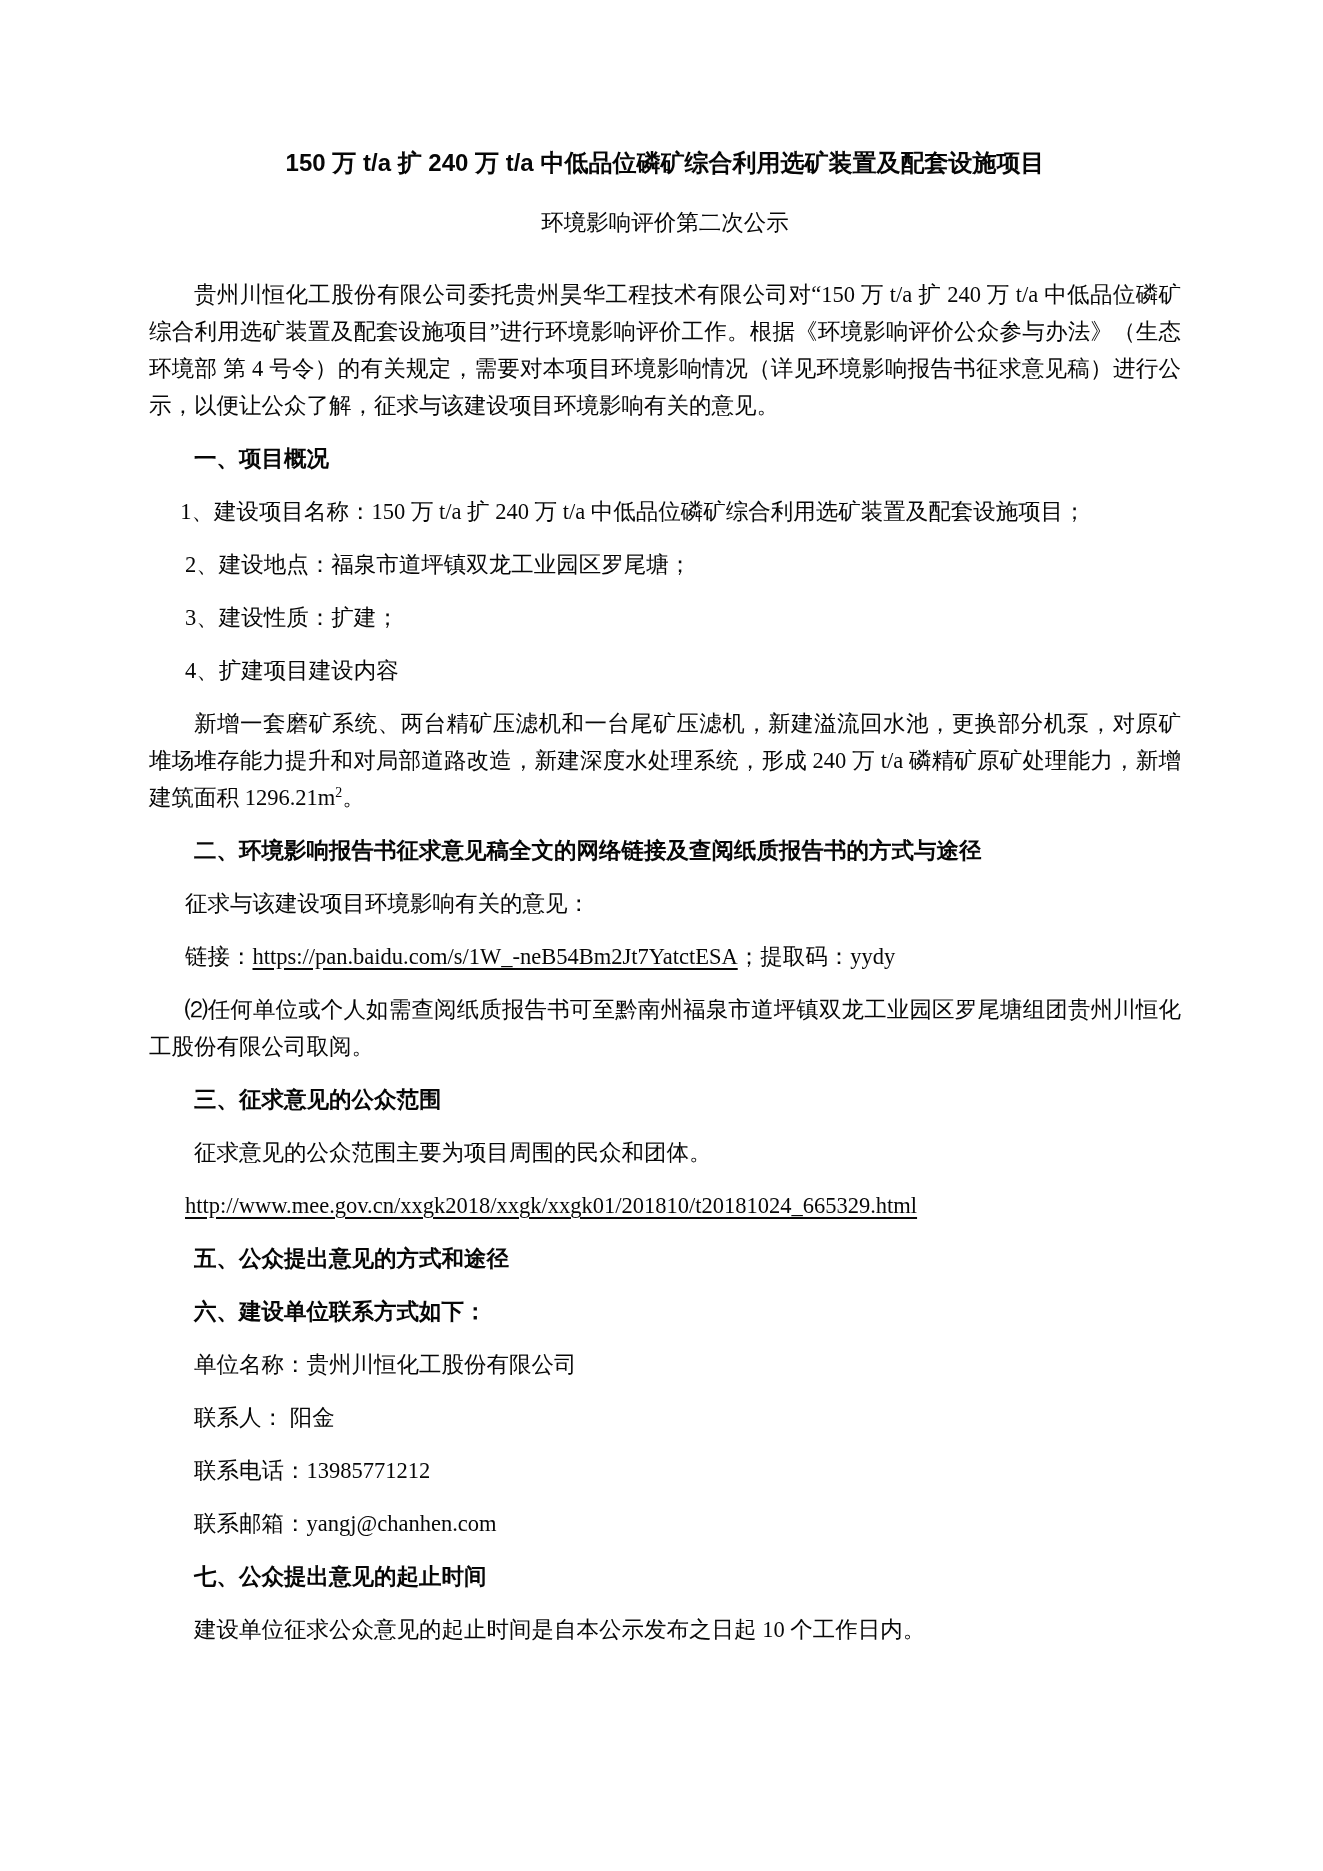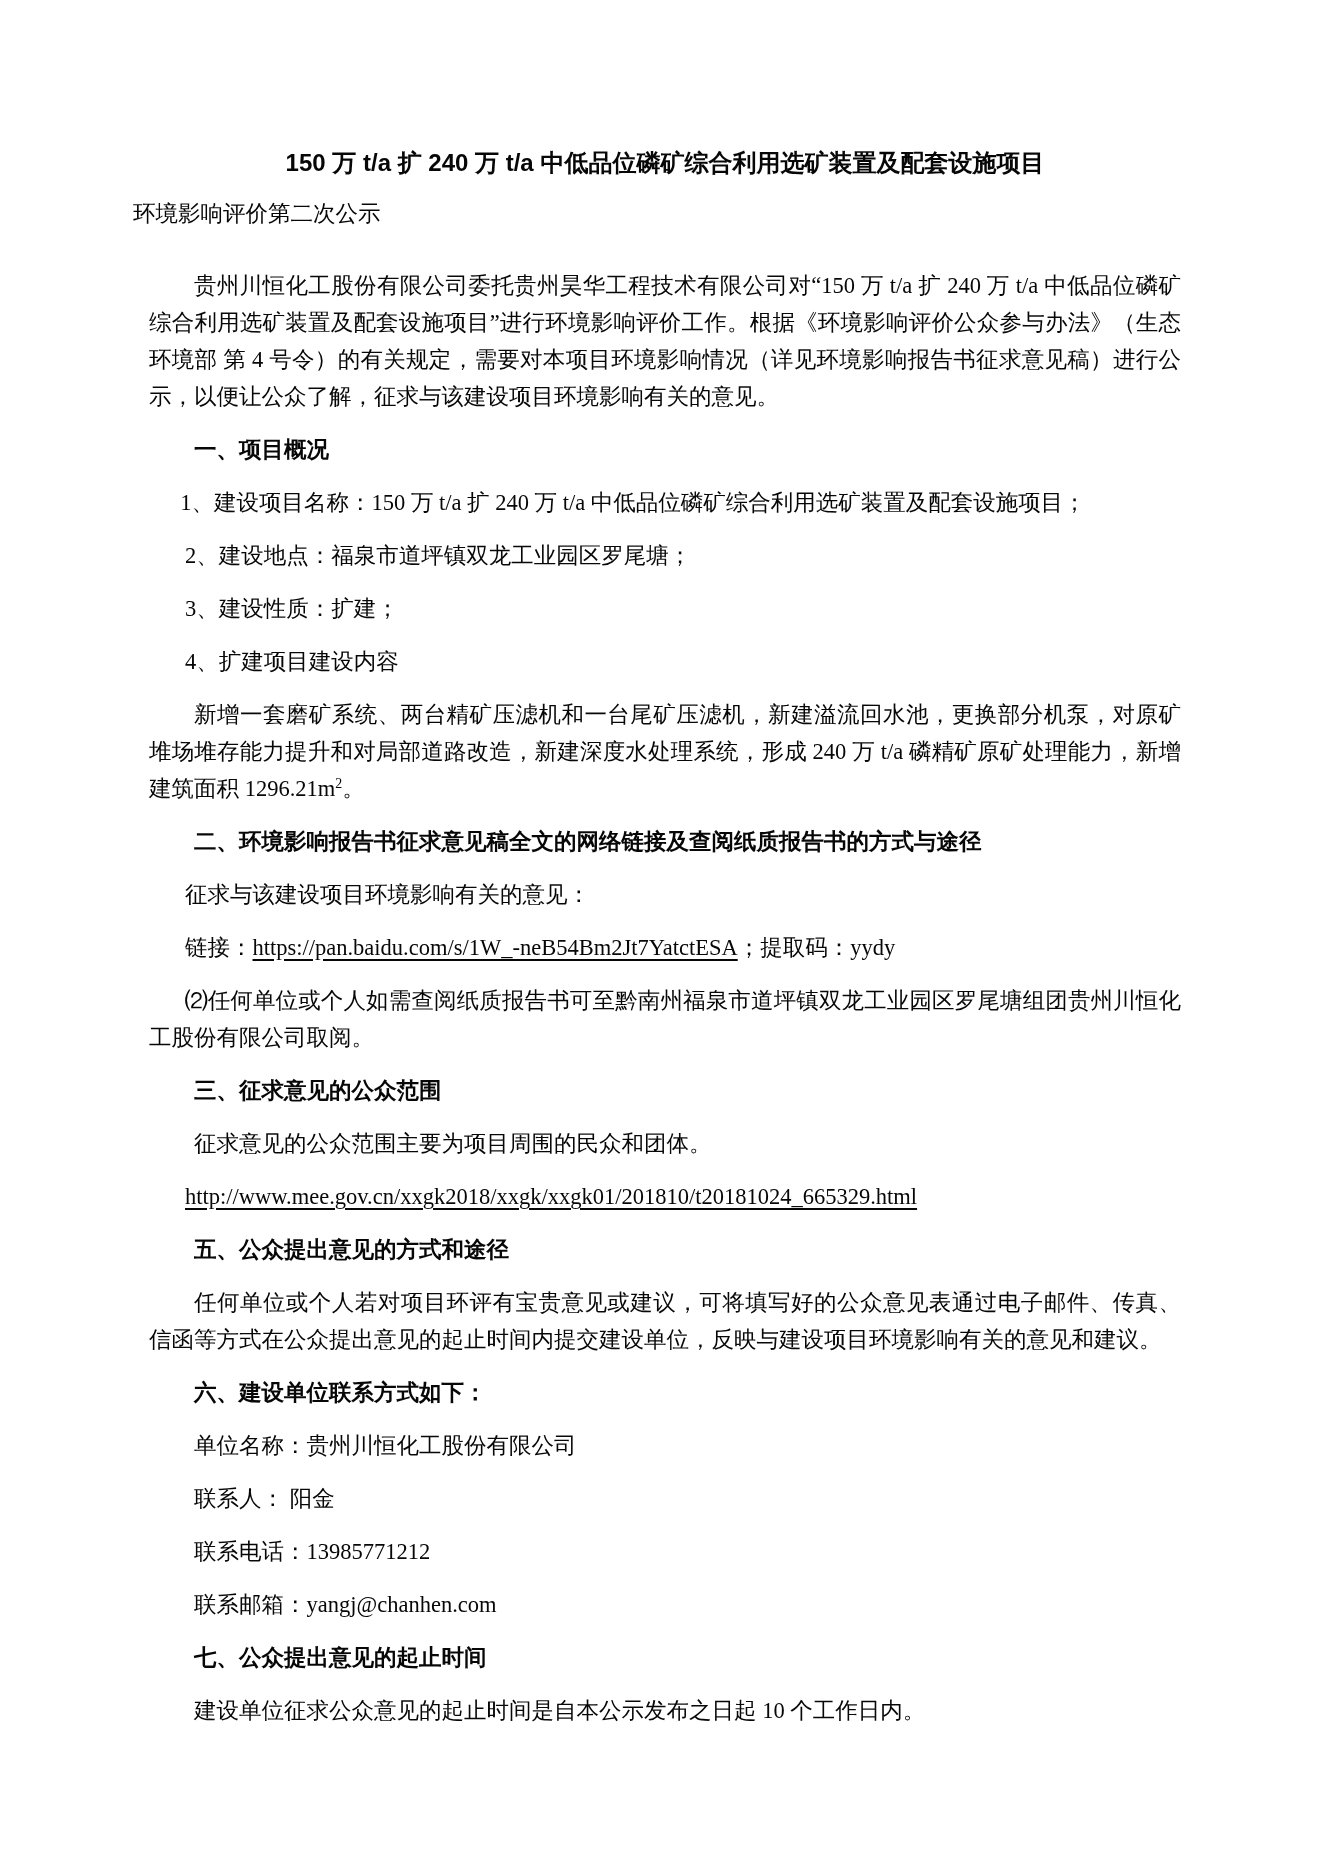--- a/index.html
+++ b/index.html
@@ -17,32 +17,32 @@
     padding: 146px 126px 0 133px;
     overflow: hidden;
     font-family: "Liberation Serif", "DejaVu Serif", serif;
     font-size: 22.5px;
     line-height: 37px;
     color: #070707;
     text-align: justify;
   }
   p { margin: 16px; }
   .doc-title {
-    margin: 0 0 17px 0;
+    margin: 0 0 26px 0;
     font-size: 24px;
     font-weight: bold;
     text-align: center;
     line-height: 34px;
     font-family: "Liberation Sans", "DejaVu Sans", sans-serif;
   }
   .doc-subtitle {
     margin: 0 0 36px 0;
     font-size: 22.5px;
     font-weight: normal;
-    text-align: left;
+    text-align: center;
     line-height: 34px;
   }
   .ind2  { text-indent: 2em; }
   .ind16 { text-indent: 1.6em; }
   .item-hang { padding-left: 11px; text-indent: 0.9em; }
   .heading { font-weight: bold; text-indent: 2em; }
   a.doclink {
     color: inherit;
     text-decoration: underline;
     text-underline-offset: 4px;
@@ -70,21 +70,20 @@
   <p class="ind16">征求与该建设项目环境影响有关的意见：</p>
   <p class="ind16"><span>链接：</span><a href="#" class="doclink">https://pan.baidu.com/s/1W_-neB54Bm2Jt7YatctESA</a><span>；提取码：</span><span>yydy</span></p>
   <p class="ind16">⑵任何单位或个人如需查阅纸质报告书可至黔南州福泉市道坪镇双龙工业园区罗尾塘组团贵州川恒化工股份有限公司取阅。</p>
 
   <p class="heading">三、征求意见的公众范围</p>
   <p class="ind2">征求意见的公众范围主要为项目周围的民众和团体。</p>
 
   <p class="ind16"><a href="#" class="doclink">http://www.mee.gov.cn/xxgk2018/xxgk/xxgk01/201810/t20181024_665329.html</a></p>
 
   <p class="heading">五、公众提出意见的方式和途径</p>
-  <p class="ind2">任何单位或个人若对项目环评有宝贵意见或建议，可将填写好的公众意见表通过电子邮件、传真、信函等方式在公众提出意见的起止时间内提交建设单位，反映与建设项目环境影响有关的意见和建议。</p>
 
   <p class="heading">六、建设单位联系方式如下：</p>
   <p class="ind2">单位名称：贵州川恒化工股份有限公司</p>
   <p class="ind2">联系人：  阳金</p>
   <p class="ind2">联系电话：13985771212</p>
   <p class="ind2">联系邮箱：yangj@chanhen.com</p>
 
   <p class="heading">七、公众提出意见的起止时间</p>
   <p class="ind2">建设单位征求公众意见的起止时间是自本公示发布之日起 10 个工作日内。</p>
 

